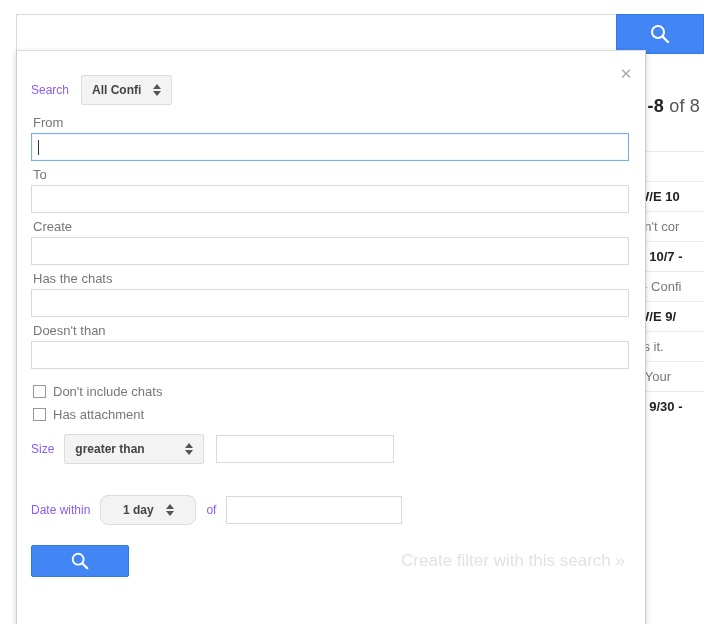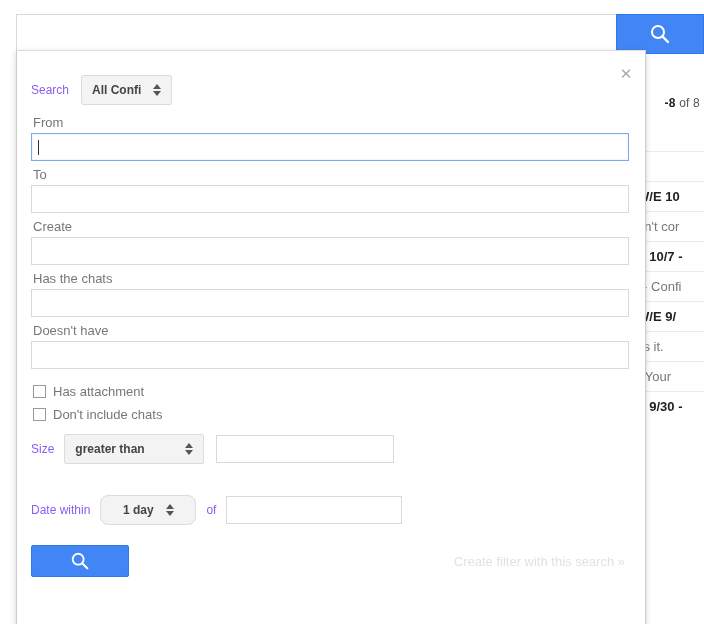--- a/index.html
+++ b/index.html
@@ -28,21 +28,21 @@
   .bg-toolbar {
     position: absolute;
     left: 0; top: 0;
     width: 704px; height: 56px;
     background: #ffffff;
   }
   .bg-count {
     position: absolute;
     right: 4px;
     top: 96px;
-    font-size: 12px;
+    font-size: 18px;
     color: #222;
     font-weight: bold;
     white-space: nowrap;
     letter-spacing: 0.2px;
   }
   .bg-count .lite { font-weight: normal; color: #555; }
   .bg-divider {
     position: absolute;
     left: 636px;
     width: 68px;
@@ -292,21 +292,21 @@
     width: 98px;
     height: 32px;
     background: #4285f4;
     border: 1px solid #3079ed;
     border-radius: 2px;
     box-sizing: border-box;
     cursor: pointer;
     position: relative;
   }
   #create-filter-link {
-    font-size: 13px;
+    font-size: 17px;
     color: #e2e2e2;
     cursor: pointer;
     margin-right: 6px;
     white-space: nowrap;
   }
 </style>
 </head>
 <body>
 
 <div id="bg-layer">
@@ -383,34 +383,34 @@
           <input type="text" class="field-input" style="">
         </div>
         <div class="field-label">Create</div>
         <div style="position: relative;">
           <input type="text" class="field-input" style="">
         </div>
         <div class="field-label">Has the chats</div>
         <div style="position: relative;">
           <input type="text" class="field-input" style="">
         </div>
-        <div class="field-label">Doesn't have</div>
+        <div class="field-label">Doesn't than</div>
         <div style="position: relative;">
           <input type="text" class="field-input" style="">
         </div>
       </div>
 
     <div id="checks-container" style="margin-top: 12px;">
         <div class="check-row">
           <span class="cbox"></span>
-          <span class="lbl">Has attachment</span>
+          <span class="lbl">Don't include chats</span>
         </div>
         <div class="check-row">
           <span class="cbox"></span>
-          <span class="lbl">Don't include chats</span>
+          <span class="lbl">Has attachment</span>
         </div>
       </div>
 
     <div class="row-size">
       <span class="lbl">Size</span>
       <span class="fsel fsel-size">
         <span class="fsel-text">greater than</span>
         <span class="spin">
             <i class="up"></i>
             <i class="down"></i>

